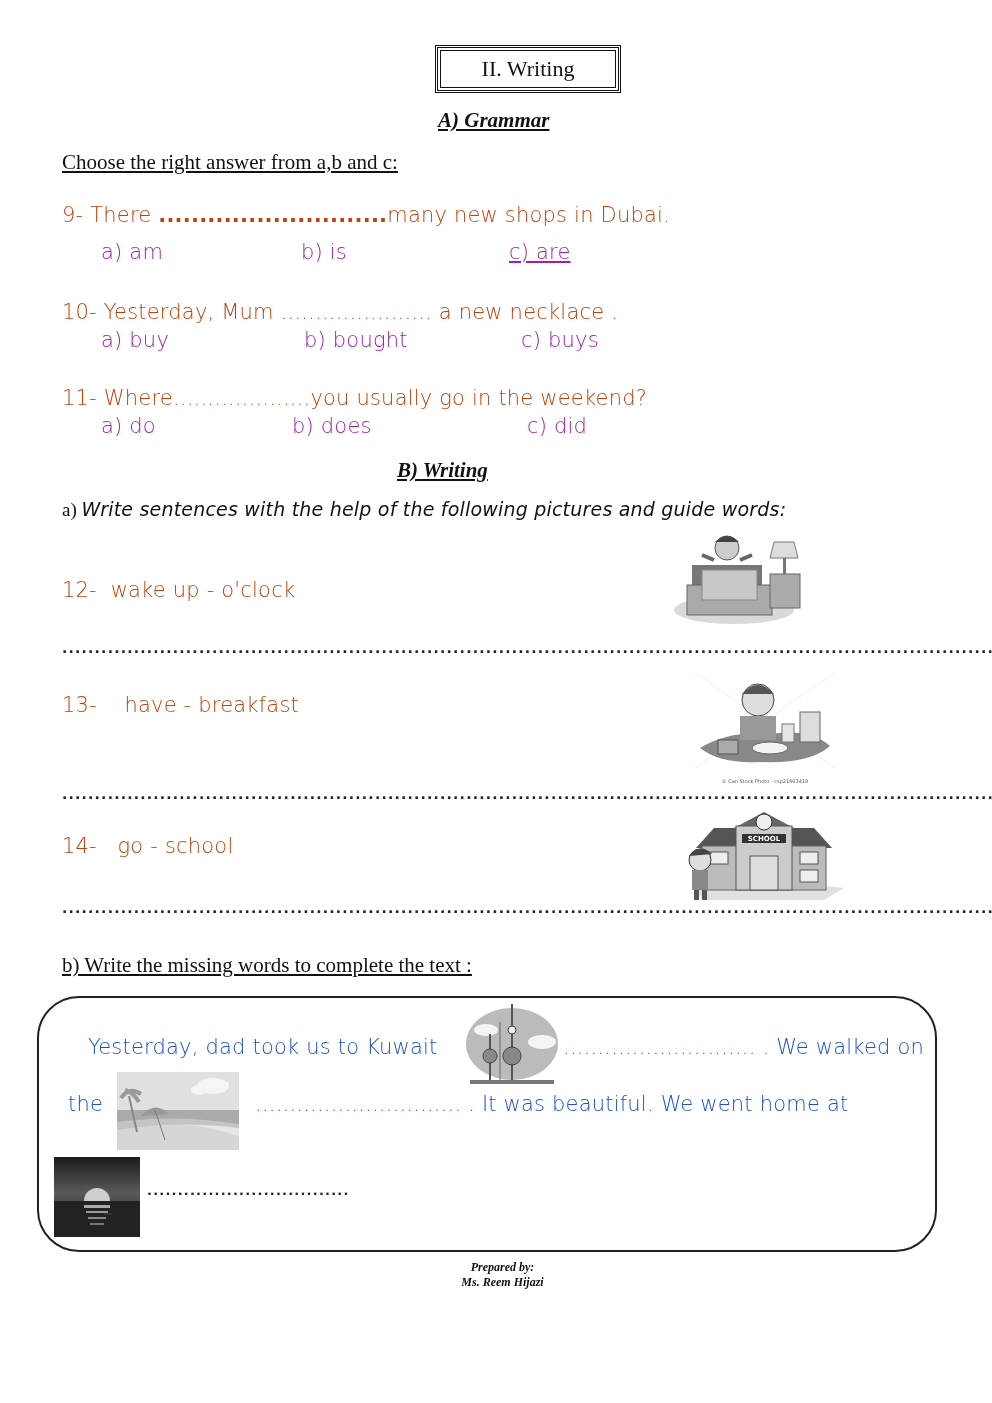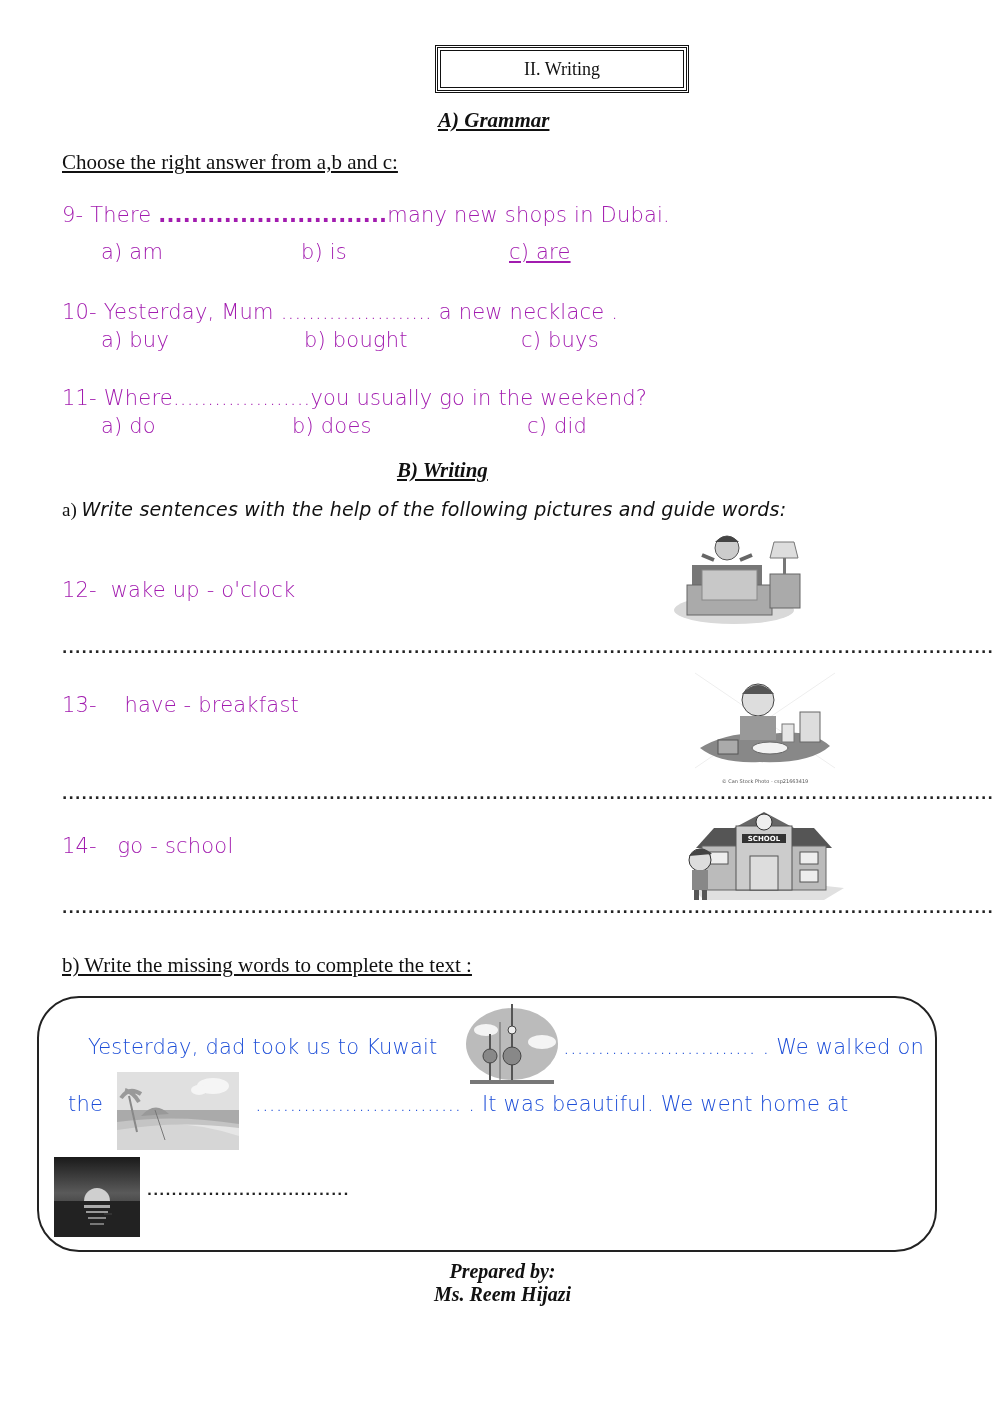--- a/index.html
+++ b/index.html
@@ -2,37 +2,37 @@
 <html><head>
   <meta charset="utf-8">
   <style>
     html, body { margin: 0; padding: 0; background: #ffffff; }
     body { width: 992px; height: 1403px; position: relative; overflow: hidden; color: #111; }
     .serif { font-family: "Liberation Serif", "DejaVu Serif", serif; }
     .sans { font-family: "DejaVu Sans", "Liberation Sans", sans-serif; font-weight: 300; letter-spacing: 0.2px; }
     .abs { position: absolute; white-space: nowrap; }
 
     .title-box {
-      position: absolute; left: 435px; top: 45px; width: 254px; height: 48px;
+      position: absolute; left: 435px; top: 45px; width: 186px; height: 48px;
       border: 3px double #111; box-sizing: border-box; outline: 1px solid #111; outline-offset: -6px;
       display: flex; align-items: center; justify-content: center;
-      font-size: 18px;
+      font-size: 22px;
     }
     .h-italic { font-style: italic; font-weight: bold; text-decoration: underline; font-size: 21px; }
     .instr { font-size: 21px; text-decoration: underline; }
-    .q { font-size: 21px; color: #a21caf; }
+    .q { font-size: 21px; color: #c2410c; }
     .opt { font-size: 21px; color: #a21caf; }
     .answer-line { font-size: 14px; letter-spacing: 1.2px; color: #222; font-weight: bold; }
     .pic { position: absolute; background: #fff; overflow: hidden; }
     .rounded-box {
       position: absolute; left: 37px; top: 996px; width: 900px; height: 256px;
       border: 2px solid #222; border-radius: 42px; box-sizing: border-box;
     }
     .story { font-size: 21px; color: #1d4ed8; }
-    .footer { font-family: "Liberation Serif", serif; font-style: italic; font-weight: bold; font-size: 20px; text-align: center; }
+    .footer { font-family: "Liberation Serif", serif; font-style: italic; font-weight: bold; font-size: 12px; text-align: center; }
   </style>
 </head>
 <body>
 
 <div class="title-box serif">
   <span>II. Writing</span>
 </div>
 
 <div class="abs serif h-italic" style="left:438px; top:108px;">A) Grammar</div>
 <div class="abs serif instr" style="left:62px; top:150px;">Choose the right answer from a,b and c:</div>

